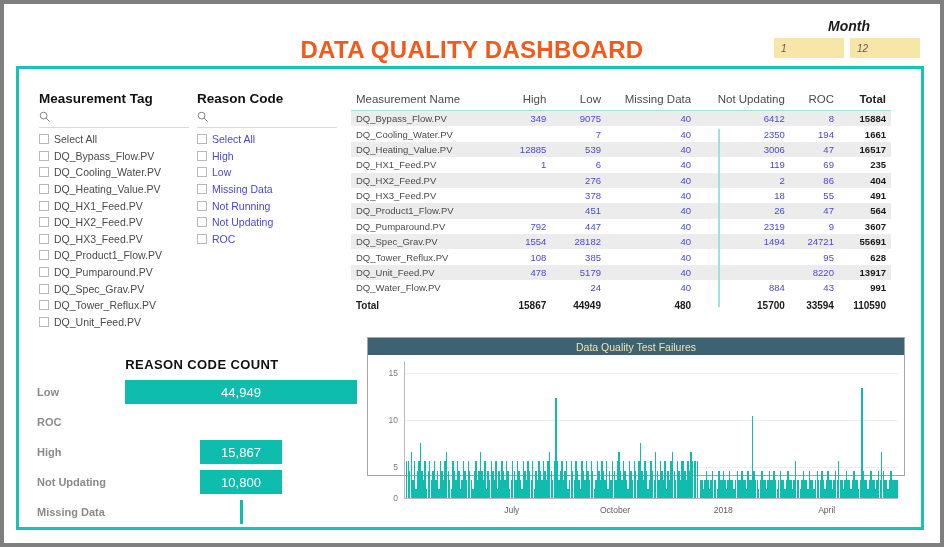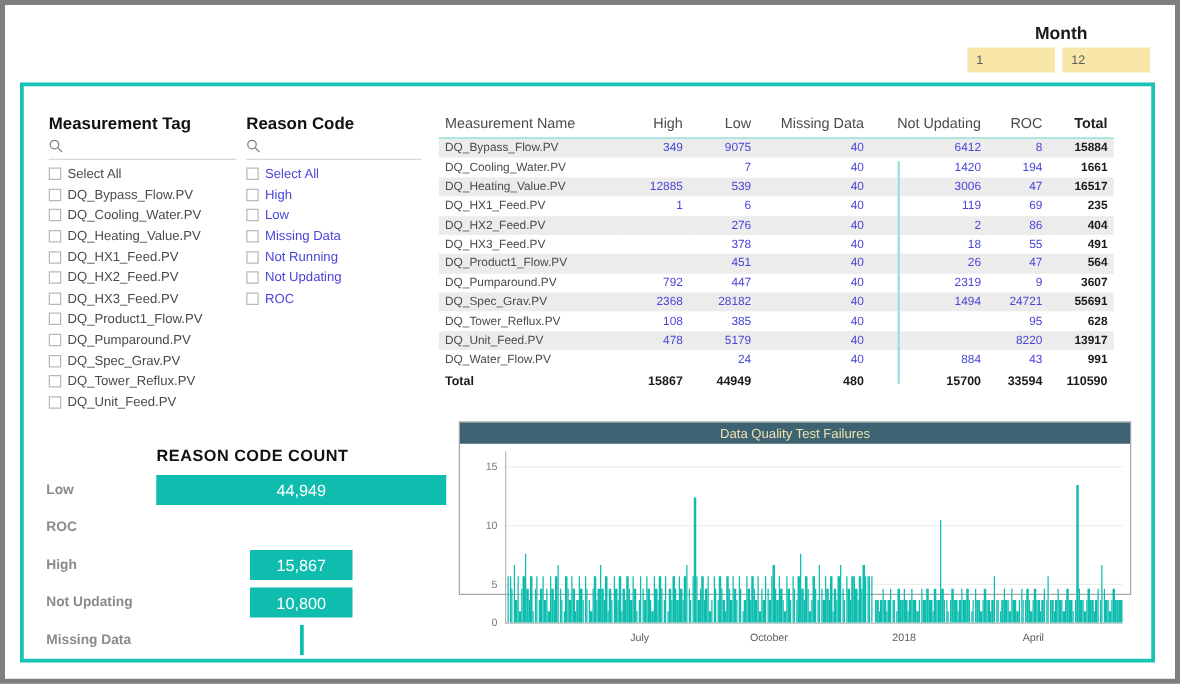--- a/index.html
+++ b/index.html
@@ -21,21 +21,21 @@
   .logo-word{
     position:absolute;left:60px;top:4px;
     font-size:30px;letter-spacing:0.5px;color:#6f7072;
     font-family:"Liberation Sans",sans-serif;font-weight:400;
   }
   .dash-title{
     position:absolute;left:0;top:32px;width:936px;text-align:center;
     color:#f4591b;font-size:24px;font-weight:bold;letter-spacing:0.3px;
     font-family:"Liberation Sans",sans-serif;
   }
-  .month-block{position:absolute;left:770px;top:14px;width:150px;}
+  .month-block{position:absolute;left:770px;top:14px;width:150px;font-style:italic;}
   .month-label{
     text-align:center;font-size:14px;font-weight:bold;color:#1a1a1a;
     margin-bottom:4px;
   }
   .month-row{display:flex;gap:6px;}
   .month-box{
     width:70px;height:20px;background:#f7e6a7;
     font-size:10px;color:#5b5b5b;
     display:flex;align-items:center;padding-left:7px;
     box-sizing:border-box;
@@ -126,20 +126,21 @@
   .spike{position:absolute;bottom:0;background:#0fbdae;}
 </style>
 </head>
 <body>
 
 <div class="page">
 
   <div class="header">
 
 
+    <div class="dash-title">DATA QUALITY DASHBOARD</div>
 
     <div class="month-block">
       <div class="month-label">Month</div>
       <div class="month-row">
         <div class="month-box">1</div>
         <div class="month-box">12</div>
       </div>
     </div>
   </div>
 
@@ -299,21 +300,21 @@
               <td>40</td>
               <td>6412</td>
               <td>8</td>
               <td class="total">15884</td>
             </tr>
             <tr>
               <td class="name">DQ_Cooling_Water.PV</td>
               <td></td>
               <td>7</td>
               <td>40</td>
-              <td>1420</td>
+              <td>2350</td>
               <td>194</td>
               <td class="total">1661</td>
             </tr>
             <tr>
               <td class="name">DQ_Heating_Value.PV</td>
               <td class="warm">12885</td>
               <td>539</td>
               <td>40</td>
               <td>3006</td>
               <td>47</td>
@@ -359,21 +360,21 @@
               <td class="name">DQ_Pumparound.PV</td>
               <td>792</td>
               <td>447</td>
               <td>40</td>
               <td>2319</td>
               <td>9</td>
               <td class="total">3607</td>
             </tr>
             <tr>
               <td class="name">DQ_Spec_Grav.PV</td>
-              <td>2368</td>
+              <td>1554</td>
               <td class="hot">28182</td>
               <td>40</td>
               <td>1494</td>
               <td class="hot">24721</td>
               <td class="total">55691</td>
             </tr>
             <tr>
               <td class="name">DQ_Tower_Reflux.PV</td>
               <td>108</td>
               <td>385</td>

